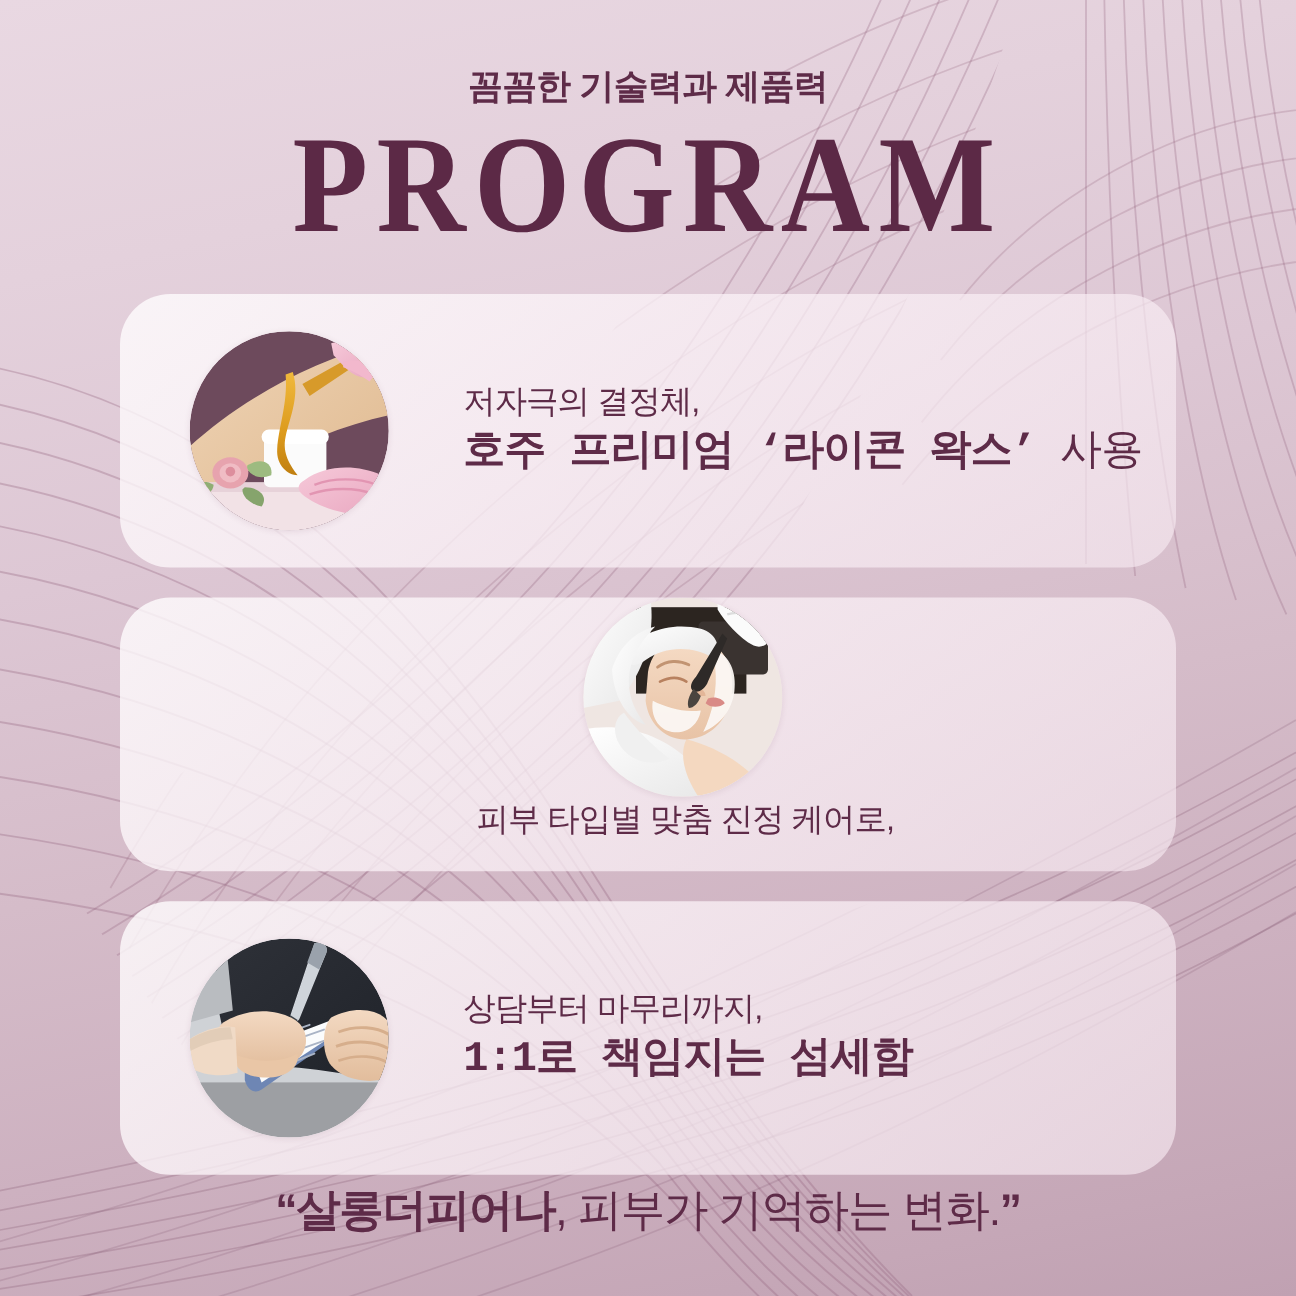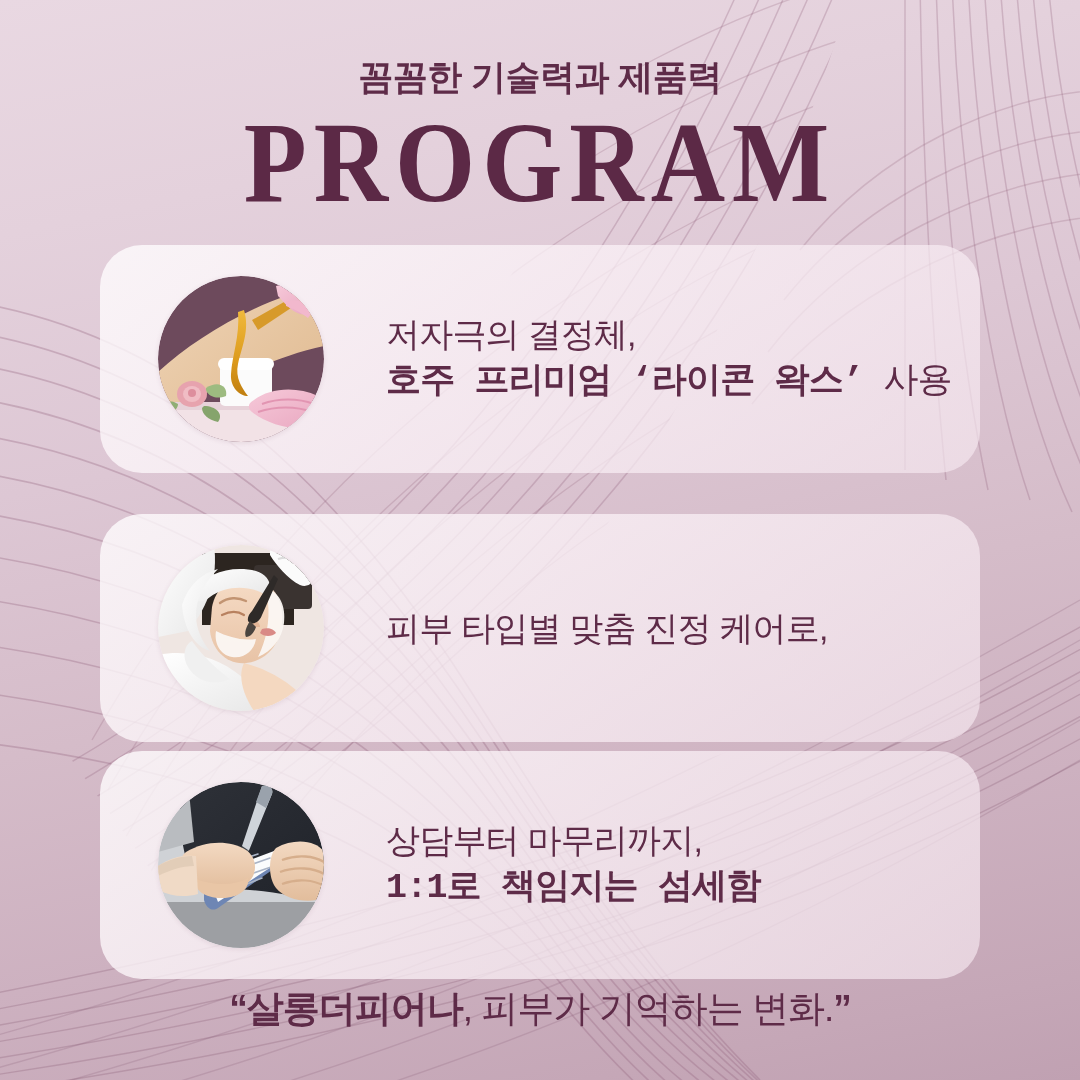--- a/index.html
+++ b/index.html
@@ -33,21 +33,21 @@
   }
 
   
   .header {
     position:absolute;
     top:0; left:0; right:0;
     text-align:center;
     padding-top:56px;
   }
   .eyebrow {
-    font-size:35px;
+    font-size:29px;
     font-weight:700;
     letter-spacing:-0.5px;
     color:#5e2b48;
     line-height:1.2;
   }
   .wordmark {
     margin-top:4px;
     font-family:"Liberation Serif","DejaVu Serif",serif;
     font-size:103px;
     font-weight:700;
@@ -67,41 +67,41 @@
     border-radius:42px;
     background:linear-gradient(135deg,
         rgba(255,253,254,0.80) 0%,
         rgba(252,243,248,0.74) 45%,
         rgba(246,232,240,0.66) 100%);
     display:flex;
     align-items:center;
     overflow:hidden;
   }
   #card-1 { top:245px; }
-  #card-2 { top:514px; }
+  #card-2 { top:498px;flex-direction:column; }
   #card-3 { top:727px;margin-top:24px; }
 
   .thumb {
     flex:0 0 auto;
     width:166px; height:166px;
     margin-left:58px;
     border-radius:50%;
     overflow:hidden;
     position:relative;
     box-shadow:0 1px 5px rgba(92,41,70,0.10);
   }
   .thumb svg { display:block; width:166px; height:166px; }
 
   .card-text {
     margin-left:62px;
     color:#5e2b48;
     line-height:1.42;
   }
   .line-top {
-    font-size:34px;
+    font-size:27px;
     font-weight:500;
     letter-spacing:-0.8px;
     white-space:nowrap;
   }
   .line-bottom {
     font-size:35px;
     font-weight:700;
     letter-spacing:-0.8px;
     white-space:nowrap;
     font-family:Liberation Mono, monospace;

